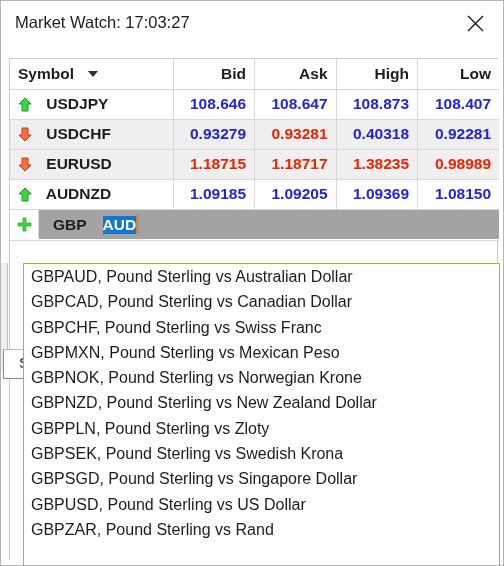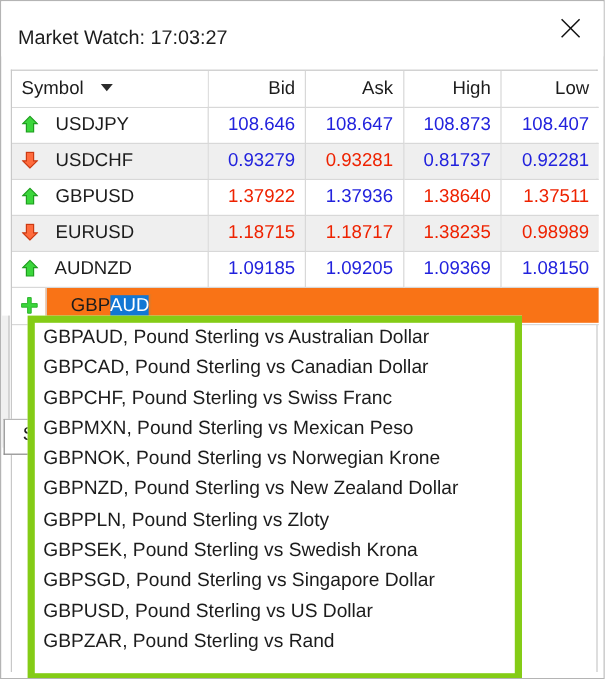--- a/index.html
+++ b/index.html
@@ -27,21 +27,21 @@
     position: absolute;
     left: 0; top: 0;
     width: 100%;
     height: 46px;
     background: #ffffff;
     box-sizing: border-box;
   }
   .titlebar-text {
     position: absolute;
     left: 14px;
-    top: 22px;
+    top: 12px;
     font-size: 16.5px;
     color: #1c1c1c;
     white-space: nowrap;
   }
   .close-btn {
     position: absolute;
     right: 6px;
     top: 4px;
     width: 44px;
     height: 36px;
@@ -74,21 +74,21 @@
   table.mw col.c-sym  { width: 163px; }
   table.mw col.c-num  { width: 81.5px; }
 
   table.mw th, table.mw td {
     height: 30px;
     padding: 0 8px;
     border-right: 1px solid #d8d8d8;
     border-bottom: 1px solid #d8d8d8;
     overflow: hidden;
     white-space: nowrap;
-    font-weight: normal;
+    font-weight: bold;
     box-sizing: border-box;
   }
   table.mw th:last-child,
   table.mw td:last-child { border-right: none; }
 
   thead th {
     background: #ffffff;
     color: #1c1c1c;
     text-align: right;
     vertical-align: middle;
@@ -153,30 +153,31 @@
   .plus-icon { display: block; }
   .symbol-input {
     flex: 1;
     height: 29px;
     display: flex;
     align-items: center;
     border: 1px solid #d8d8d8;
     border-right: none;
     border-top: none;
     border-bottom: none;
-    background: #f97316;
-    padding-left: 20px;
+    background: #a3a3a3;
+    padding-left: 14px;
     font-size: 15.5px;
     color: #1c1c1c;
     position: relative;
   }
   .typed { color: #1c1c1c; }
   .completion {
     background: #1277d4;
     color: #ffffff;
+    margin-left: 16px;
   }
   .caret {
     display: inline-block;
     width: 2px;
     height: 18px;
     background: #e87722;
     vertical-align: middle;
     position: relative;
     top: -1px;
   }
@@ -210,25 +211,25 @@
     background: #f0f0f0;
     border-right: 1px solid #c0c0c0;
     z-index: 4;
   }
 
   
   .dropdown {
     position: absolute;
     left: 22px;
     top: 262px;
-    width: 412px;
+    width: 477px;
     height: 304px;
     box-sizing: border-box;
     background: #ffffff;
-    border: 6px solid #84cc16;
+    border: 1px solid #84cc16;
     z-index: 10;
     overflow: hidden;
   }
   .dd-item {
     height: 25.3px;
     line-height: 25.3px;
     padding-left: 7px;
     font-size: 16px;
     color: #1c1c1c;
     white-space: nowrap;
@@ -294,38 +295,24 @@
           <td class="sym">
             <span class="arrow">
               <svg width="14" height="15" viewBox="0 0 14 15">
                 <path d="M7 14 L1 8 L4 8 L4 1 L10 1 L10 8 L13 8 Z" fill="#ff6b3d" stroke="#cc3a12" stroke-width="1"></path>
               </svg>
             </span>
             <span>USDCHF</span>
           </td>
           <td class="num v-up">0.93279</td>
           <td class="num v-down">0.93281</td>
-          <td class="num v-up">0.81737</td>
+          <td class="num v-up">0.40318</td>
           <td class="num v-up">0.92281</td>
         </tr>
 
-        <tr>
-          <td class="sym">
-            <span class="arrow">
-              <svg width="14" height="15" viewBox="0 0 14 15">
-                <path d="M7 1 L13 7 L10 7 L10 14 L4 14 L4 7 L1 7 Z" fill="#3bd63b" stroke="#1f9e1f" stroke-width="1"></path>
-              </svg>
-            </span>
-            <span>GBPUSD</span>
-          </td>
-          <td class="num v-down">1.37922</td>
-          <td class="num v-up">1.37936</td>
-          <td class="num v-down">1.38640</td>
-          <td class="num v-down">1.37511</td>
-        </tr>
 
         <tr class="alt">
           <td class="sym">
             <span class="arrow">
               <svg width="14" height="15" viewBox="0 0 14 15">
                 <path d="M7 14 L1 8 L4 8 L4 1 L10 1 L10 8 L13 8 Z" fill="#ff6b3d" stroke="#cc3a12" stroke-width="1"></path>
               </svg>
             </span>
             <span>EURUSD</span>
           </td>

